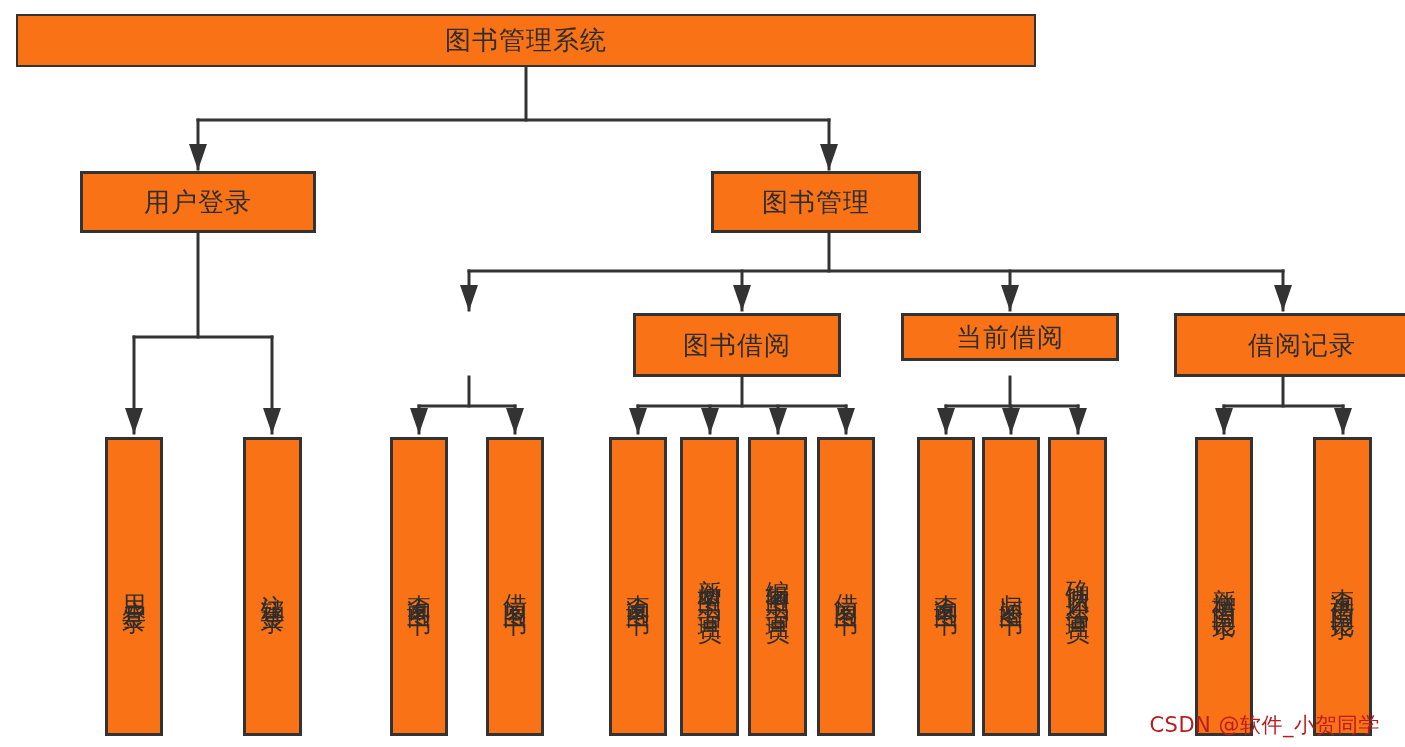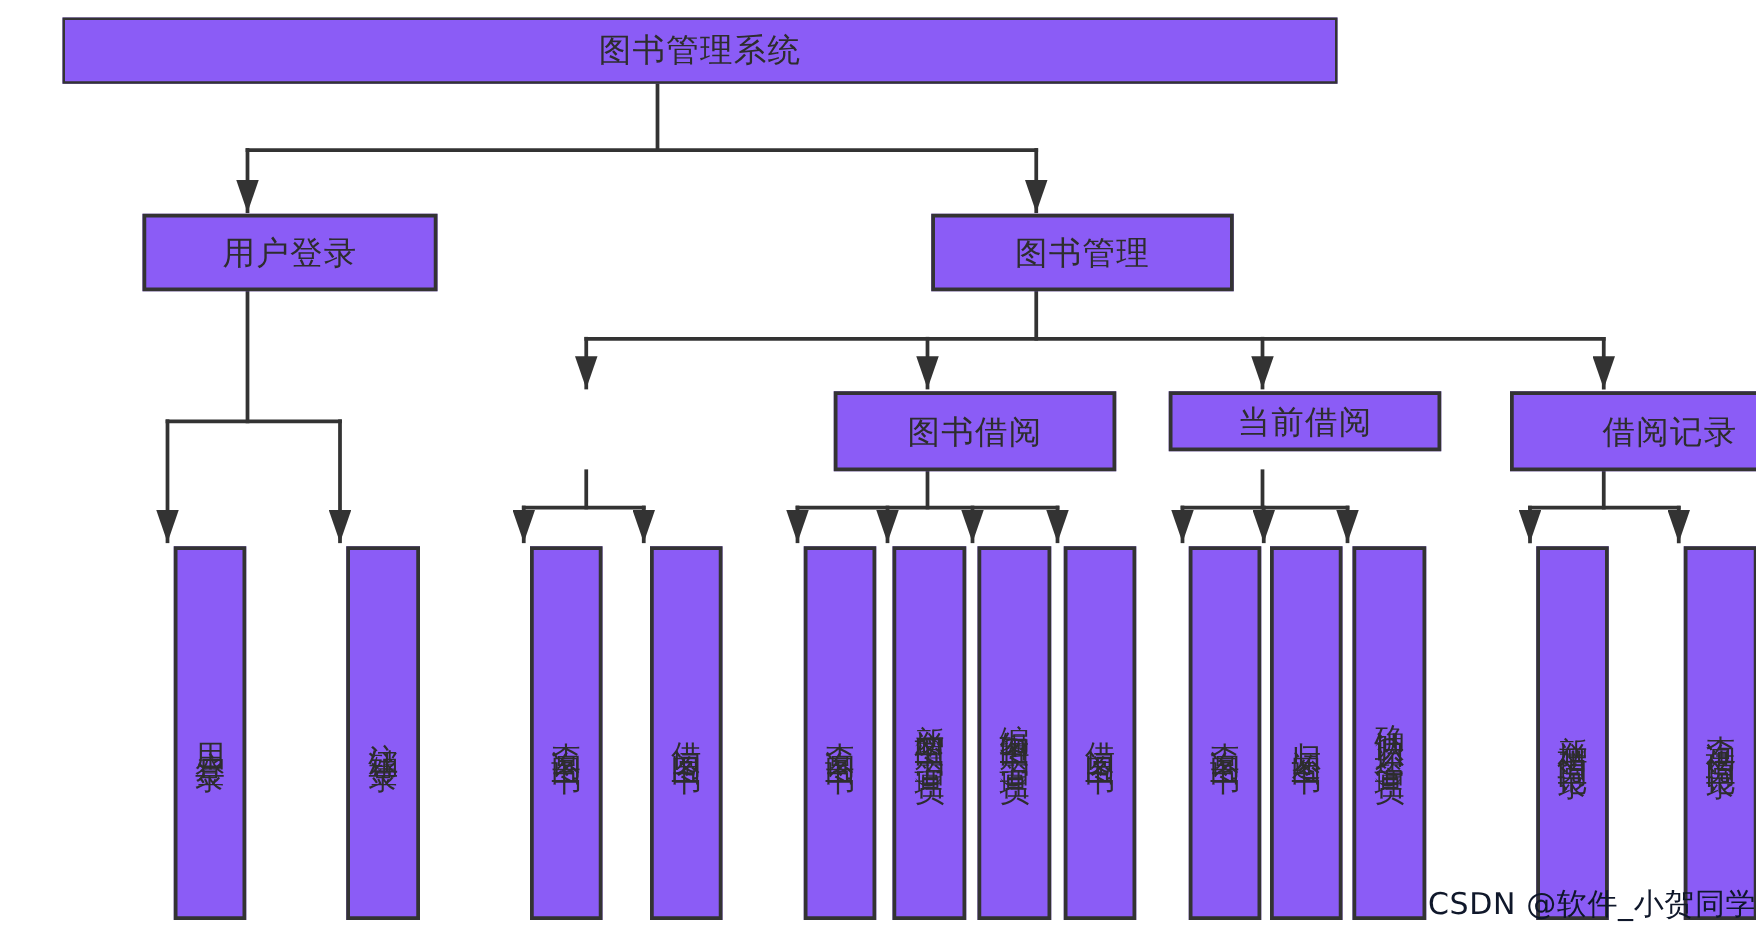--- a/index.html
+++ b/index.html
@@ -18,51 +18,50 @@
   .wires {
     position: absolute;
     left: 0;
     top: 0;
     z-index: 1;
   }
   .box {
     position: absolute;
     box-sizing: border-box;
     border: 3px solid #333333;
-    background: #8b5cf6;
+    background: #f97316;
     display: flex;
     align-items: center;
     justify-content: center;
     color: #2d2d2d;
     z-index: 2;
-    margin-left: 34px;
   }
   .box.h {
     font-size: 26px;
     letter-spacing: 1px;
     white-space: nowrap;
   }
   .box.root {
     border-width: 2px;
   }
   .vtext {
     writing-mode: vertical-rl;
     text-orientation: mixed;
     font-size: 24px;
     letter-spacing: 6px;
     line-height: 1;
     white-space: nowrap;
   }
   .watermark {
     position: absolute;
-    right: 0;
+    right: 25px;
     bottom: 8px;
-    font-size: 24px;
+    font-size: 21px;
     letter-spacing: 0.5px;
-    color: #0f172a;
+    color: #b91c1c;
     z-index: 5;
     white-space: nowrap;
   }
 </style>
 </head>
 <body>
 
 <div class="canvas">
 
   <svg class="wires" width="1405" height="747" viewBox="0 0 1405 747" aria-hidden="true">
@@ -111,23 +110,23 @@
       <path d="M1283 377 V406"></path>
       <path d="M1224 406 H1343"></path>
       <path d="M1224 406 V433" marker-end="url(#arr)"></path>
       <path d="M1343 406 V433" marker-end="url(#arr)"></path>
     </g>
   </svg>
 
   <div class="box h root" style="left:16px; top:14px; width:1020px; height:53px;">图书管理系统</div>
 
   <div class="box h" style="left:80px; top:171px; width:236px; height:62px;">用户登录</div>
-  <div class="box h" style="left:711px; top:171px; width:242px; height:62px;">图书管理</div>
+  <div class="box h" style="left:711px; top:171px; width:210px; height:62px;">图书管理</div>
 
-  <div class="box h" style="left:633px; top:313px; width:226px; height:64px;">图书借阅</div>
+  <div class="box h" style="left:633px; top:313px; width:208px; height:64px;">图书借阅</div>
   <div class="box h" style="left:901px; top:313px; width:218px; height:48px;">当前借阅</div>
   <div class="box h" style="left:1174px; top:313px; width:256px; height:64px;">借阅记录</div>
 
   <div class="box v" style="left:105px; top:437px; width:58px; height:299px;">
     <span class="vtext">用户登录</span>
   </div>
   <div class="box v" style="left:243px; top:437px; width:59px; height:299px;">
     <span class="vtext">注销登录</span>
   </div>
 

